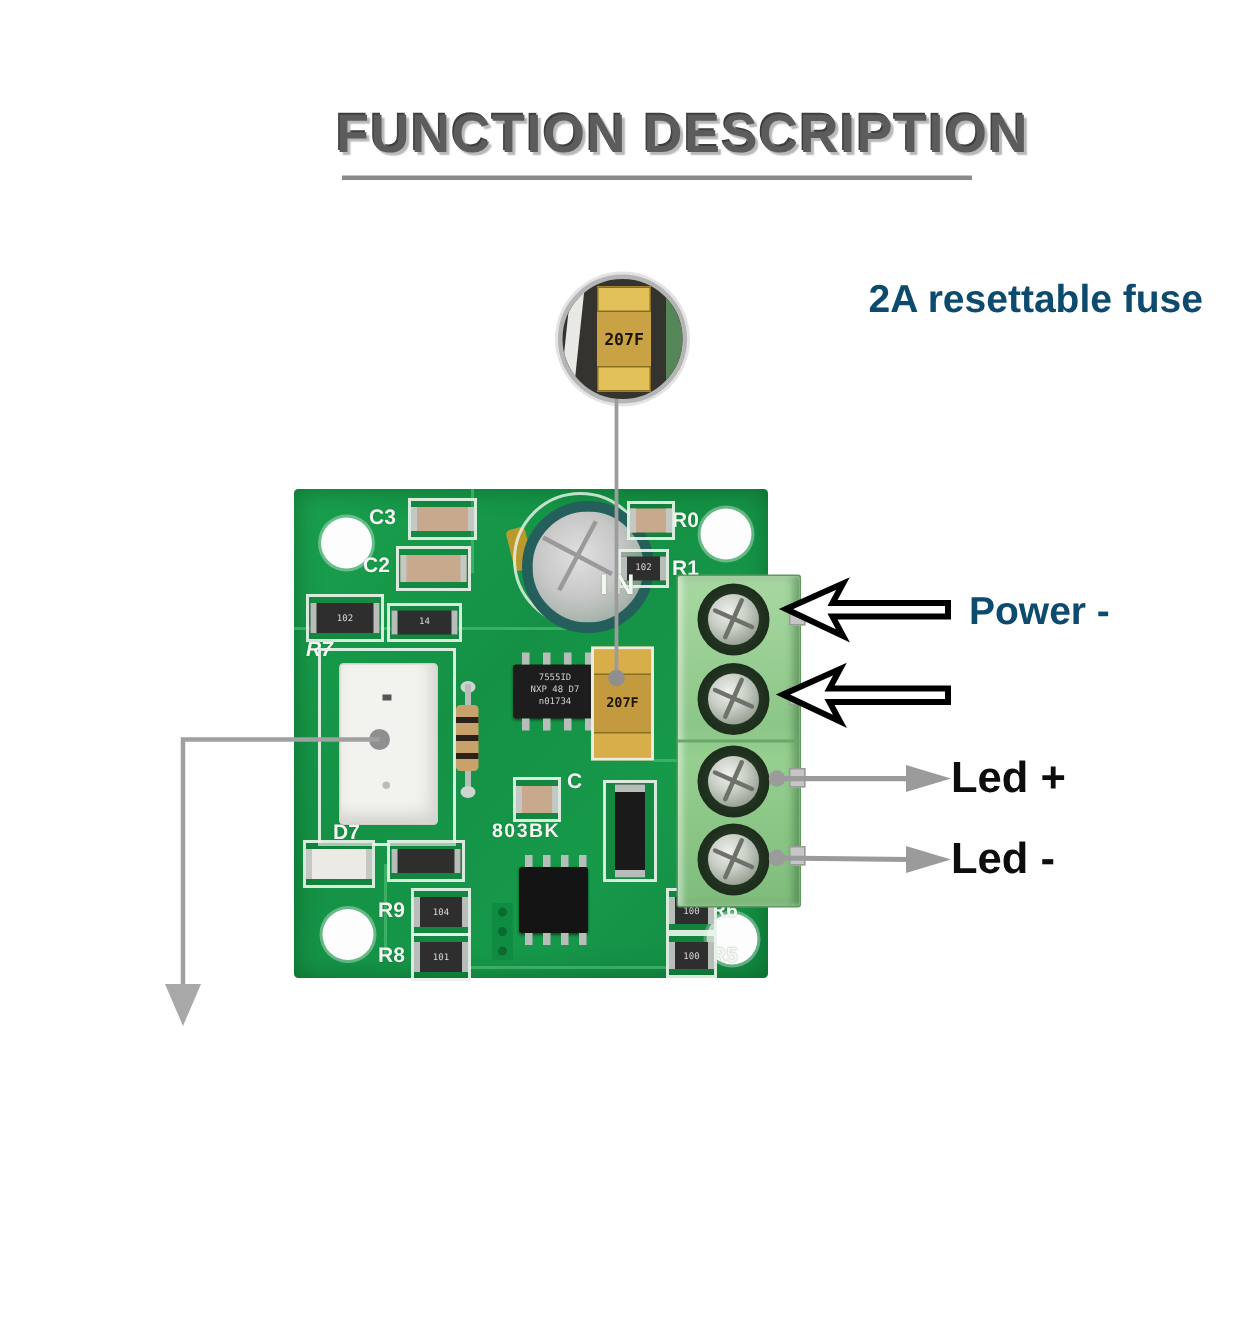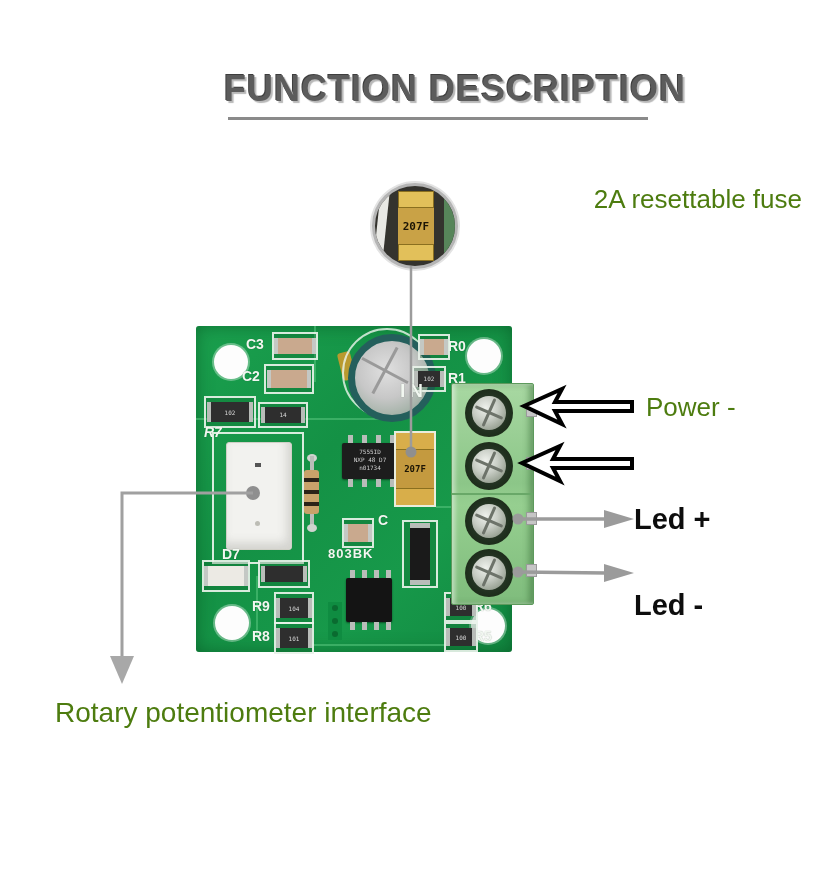--- a/index.html
+++ b/index.html
@@ -6,21 +6,21 @@
   #canvas{position:relative;width:822px;height:888px;background:#ffffff;overflow:hidden;
           font-family:"Liberation Sans",sans-serif;}
   .abs{position:absolute;}
 
   
   .title{left:224px;top:68px;width:440px;font-size:36px;font-weight:bold;letter-spacing:1px;
          color:#5c5c5c;text-shadow:2px 2px 1px #b8b8b8,-1px -1px 0 #3e3e3e;white-space:nowrap;}
   .title-rule{left:228px;top:117px;width:420px;height:3px;background:#8a8a8a;}
 
   
-  .gray-label{font-size:26px;font-weight:normal;color:#4d7c0f;white-space:nowrap;}
+  .gray-label{font-size:26px;font-weight:bold;color:#0c4a6e;white-space:nowrap;}
   .black-label{font-size:29px;font-weight:bold;color:#0d0d0d;white-space:nowrap;}
   .fuse-line1{left:540px;top:184px;width:262px;text-align:right;}
   .fuse-line2{left:450px;top:229px;width:352px;text-align:right;}
   .rotary-label{left:55px;top:697px;font-size:28px;}
 
   
   .inset{left:372px;top:183px;width:80px;height:80px;border-radius:50%;
          border:3px solid #b5b5b5;background:#34332e;overflow:hidden;
          box-shadow:0 0 0 2px #e3e3e3;}
   .inset .sliver-l{position:absolute;left:2px;top:6px;width:9px;height:70px;background:#e8e8e4;transform:rotate(6deg);}
@@ -316,16 +316,15 @@
     <polygon points="604,510 604,528 634,519" fill="#9b9b9b"></polygon>
 
     <circle cx="518" cy="572" r="5.5" fill="#9b9b9b"></circle>
     <line x1="518" y1="572" x2="606" y2="573" stroke="#9b9b9b" stroke-width="3.5"></line>
     <polygon points="604,564 604,582 634,573" fill="#9b9b9b"></polygon>
   </svg>
 
   <div class="abs gray-label fuse-line1 toplabel">2A resettable fuse</div>
   <div class="abs gray-label toplabel" style="left:646px;top:392px;">Power -</div>
   <div class="abs black-label toplabel" style="left:634px;top:503px;">Led +</div>
-  <div class="abs black-label toplabel" style="left:634px;top:557px;margin-top:32px;">Led -</div>
-  <div class="abs gray-label rotary-label toplabel">Rotary potentiometer interface</div>
+  <div class="abs black-label toplabel" style="left:634px;top:557px;">Led -</div>
 
 </div>
 
 </body></html>

